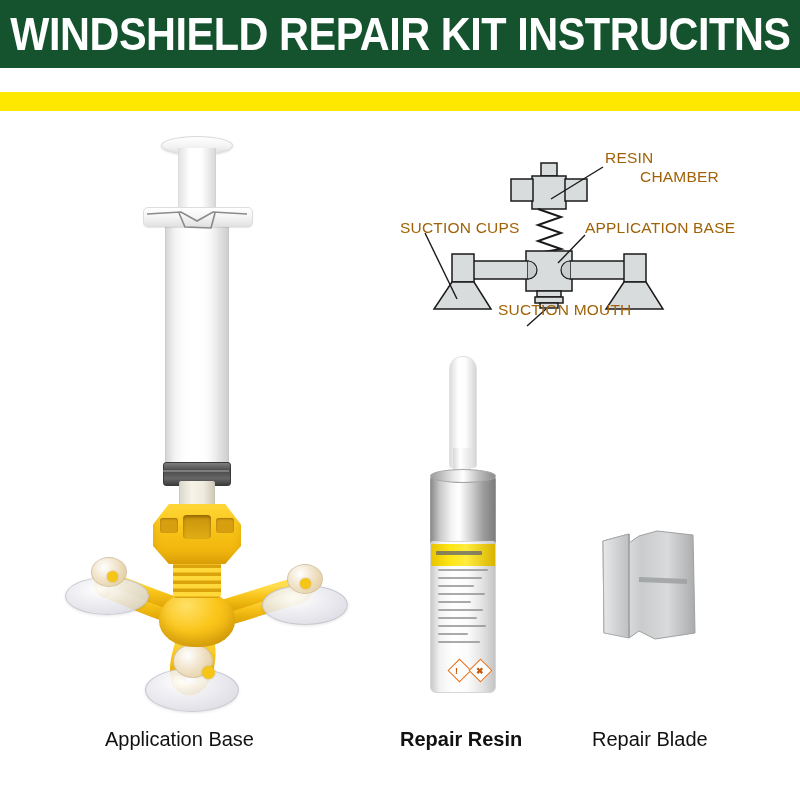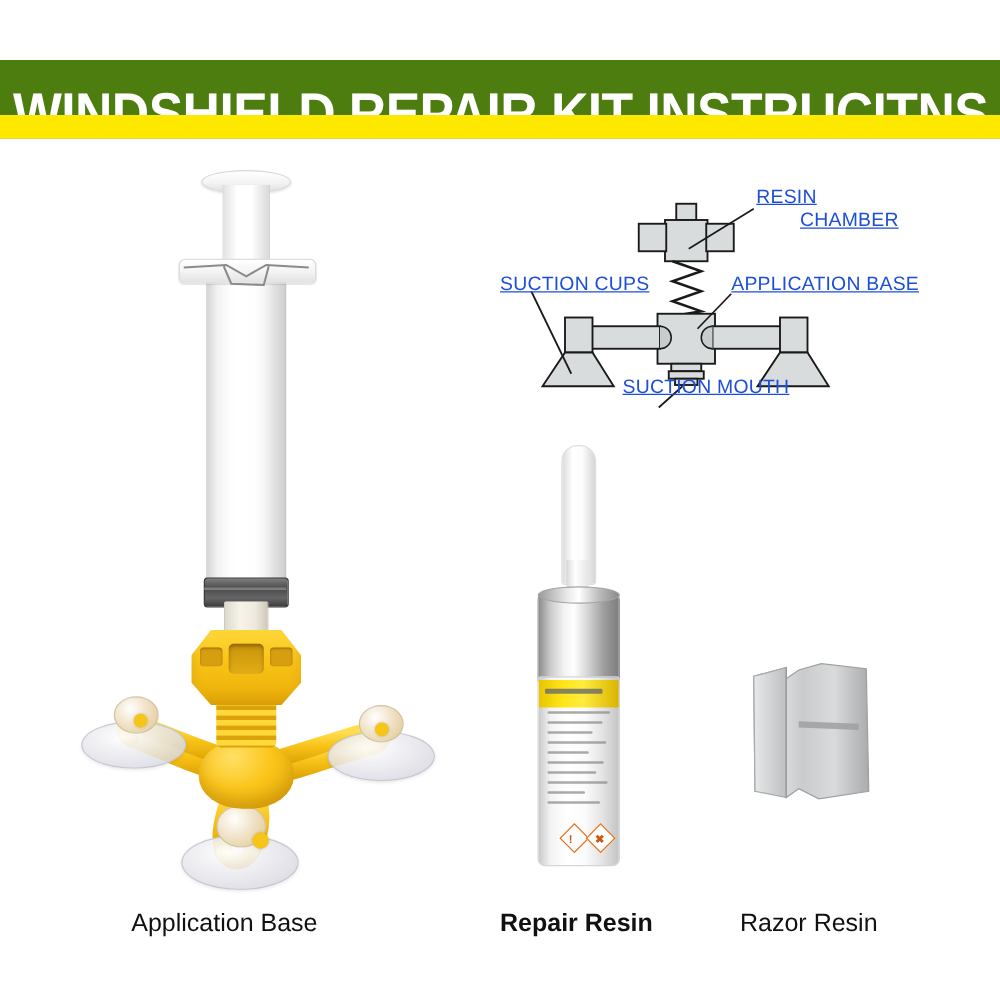--- a/index.html
+++ b/index.html
@@ -1,21 +1,21 @@
 <!DOCTYPE html>
 <html><head>
 <meta charset="utf-8">
 <style>
   html,body{margin:0;padding:0;background:#fff;}
   body{width:800px;height:800px;font-family:"Liberation Sans",sans-serif;overflow:hidden;}
   .page{position:relative;width:800px;height:800px;background:#ffffff;}
 
   
-  .header-bar{position:absolute;left:0;top:0;width:800px;height:84px;background:#4d7c0f;
-              display:flex;align-items:center;justify-content:center;overflow:hidden;margin-top:48px;}
+  .header-bar{position:absolute;left:0;top:0;width:800px;height:68px;background:#14532d;
+              display:flex;align-items:center;justify-content:center;overflow:hidden;}
   .header-title{color:#ffffff;font-family:"Liberation Sans",sans-serif;font-weight:bold;
                 font-size:46px;line-height:46px;letter-spacing:-0.5px;white-space:nowrap;
                 transform:scaleX(0.9);transform-origin:center;text-align:center;}
   .accent-bar{position:absolute;left:0;top:92px;width:800px;height:19px;background:#FFE800;}
 
   
   .stage{position:absolute;left:0;top:111px;width:800px;height:689px;background:#fff;}
 
   
   .prod-appbase{position:absolute;left:55px;top:25px;width:300px;height:560px;}
@@ -109,21 +109,21 @@
   .rs-pictoB-m{left:45px;top:125px;}
 
   
   .prod-blade{position:absolute;left:595px;top:410px;width:120px;height:130px;}
   .bl-svg{position:absolute;left:0;top:0;width:120px;height:130px;}
 
   
   .diagram{position:absolute;left:395px;top:30px;width:400px;height:200px;}
   .dg-svg{position:absolute;left:0;top:0;width:400px;height:200px;}
   .dg-label{position:absolute;font-family:"Liberation Sans",sans-serif;font-size:15.5px;
-      color:#1d4ed8;white-space:nowrap;letter-spacing:.2px;text-decoration:underline;}
+      color:#a16207;white-space:nowrap;letter-spacing:.2px;}
   .dg-resin1{left:210px;top:8px;}
   .dg-resin2{left:210px;top:27px;margin-left:35px;}
   .dg-suction{left:5px;top:78px;}
   .dg-appbase{left:190px;top:78px;}
   .dg-rubber{left:103px;top:160px;}
 
   
   .caption{position:absolute;font-family:"Liberation Sans",sans-serif;font-size:20px;
       color:#111111;white-space:nowrap;}
   .cap-1{left:105px;top:617px;}
@@ -291,16 +291,16 @@
       </svg>
       <div class="dg-label dg-resin1">RESIN</div>
       <div class="dg-label dg-resin2">CHAMBER</div>
       <div class="dg-label dg-suction">SUCTION CUPS</div>
       <div class="dg-label dg-appbase">APPLICATION BASE</div>
       <div class="dg-label dg-rubber">SUCTION MOUTH</div>
     </div>
 
     <div class="caption cap-1">Application Base</div>
     <div class="caption cap-2">Repair Resin</div>
-    <div class="caption cap-3">Razor Resin</div>
+    <div class="caption cap-3">Repair Blade</div>
 
   </div>
 </div>
 
 </body></html>

